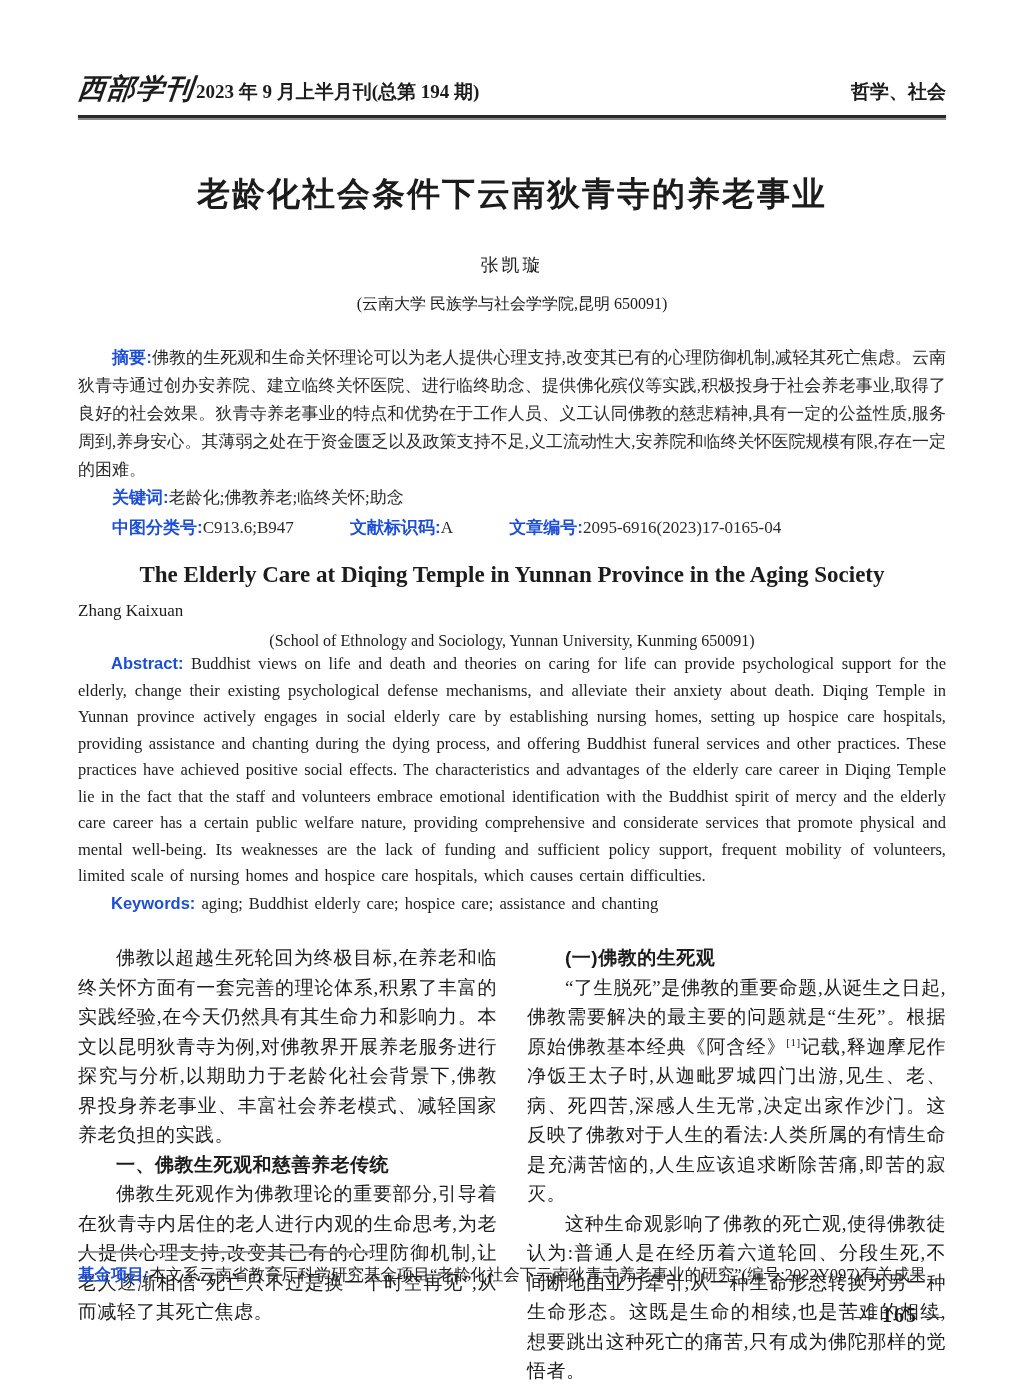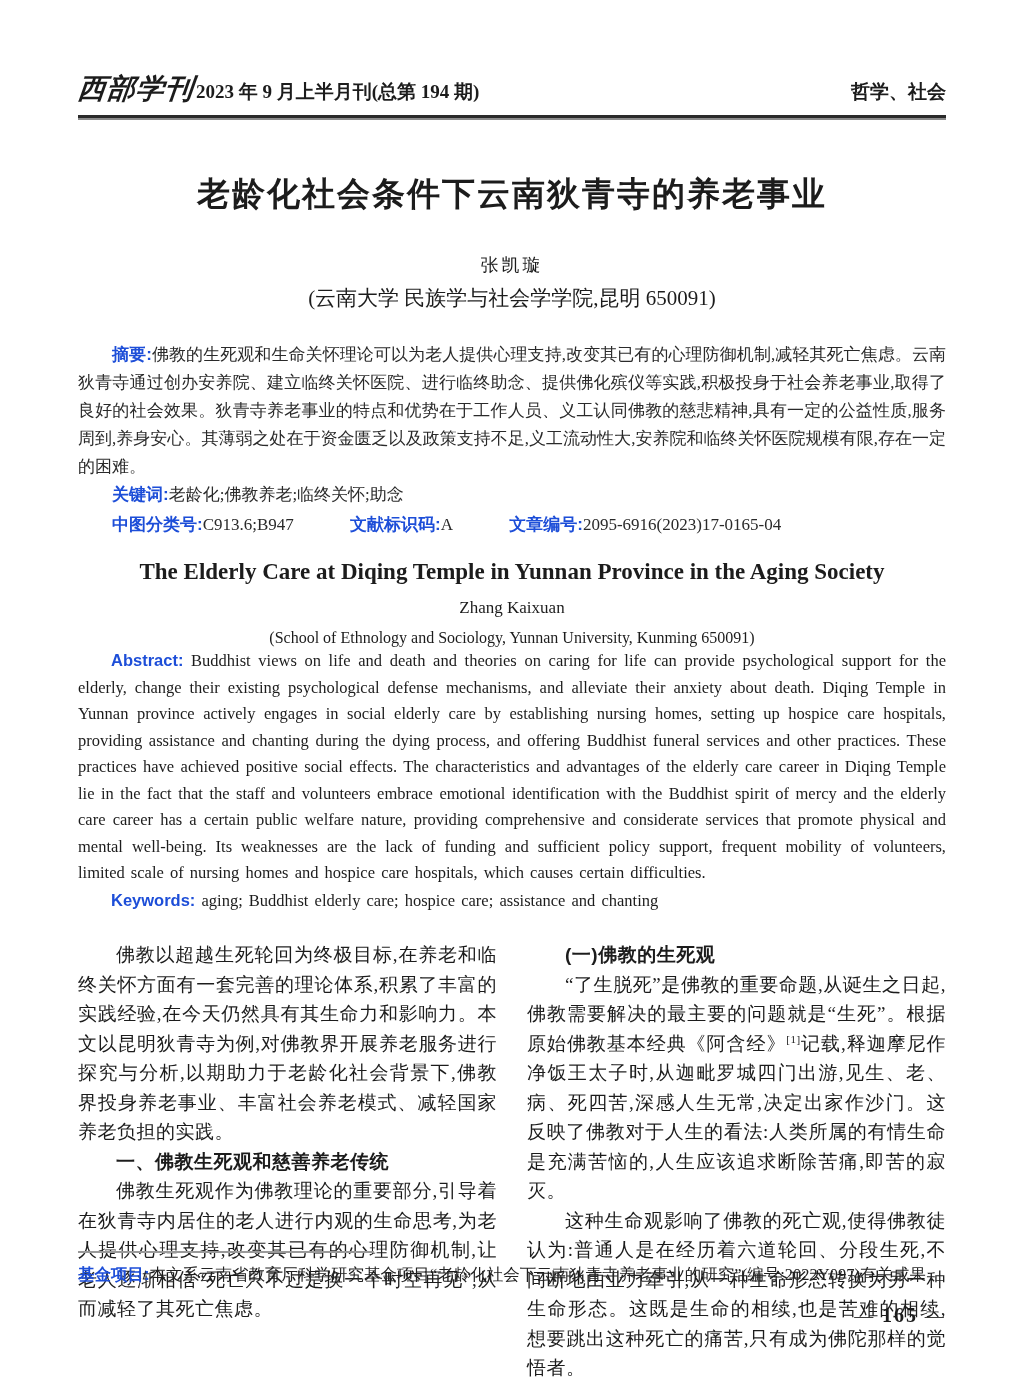--- a/index.html
+++ b/index.html
@@ -58,23 +58,23 @@
     letter-spacing: 2px;
     font-family: "Liberation Sans", "DejaVu Sans", sans-serif;
   }
   .cn-author {
     margin-top: 36px;
     text-align: center;
     font-size: 18px;
     letter-spacing: 3px;
   }
   .cn-affiliation {
-    margin-top: 7px;
-    text-align: center;
-    font-size: 21px;
+    margin-top: 17px;
+    text-align: center;
+    font-size: 16px;
   }
   .abstract-block {
     margin-top: 29px;
     font-size: 17px;
     line-height: 28px;
     text-align: justify;
     color: #2a2a2a;
   }
   .abstract-block p { text-indent: 2em; }
   .label-hei {
@@ -87,21 +87,21 @@
   .meta-pair { margin-right: 52px; }
   .meta-pair:last-child { margin-right: 0; }
 
   
   .en-title {
     margin-top: 20px;
     text-align: center;
     font-size: 23px;
     font-weight: bold;
   }
-  .en-author { margin-top: 13px; text-align: center; font-size: 17px; }
+  .en-author { margin-top: 13px; font-size: 17px; }
   .en-affiliation { margin-top: 11px; text-align: center; font-size: 16px; }
   .en-abstract {
     font-size: 16.5px;
     line-height: 26.5px;
     text-align: justify;
     word-spacing: 2px;
   }
   .en-abstract p { text-indent: 2em; }
   .en-keywords { margin-top: 0; }
 

